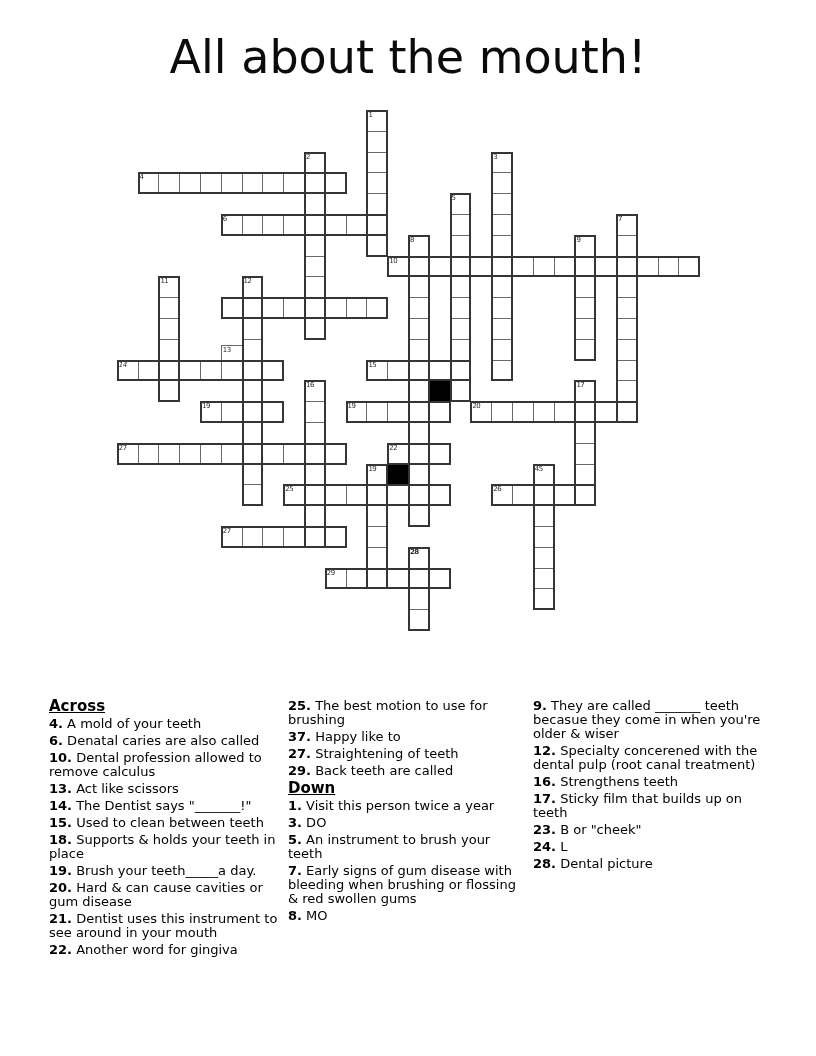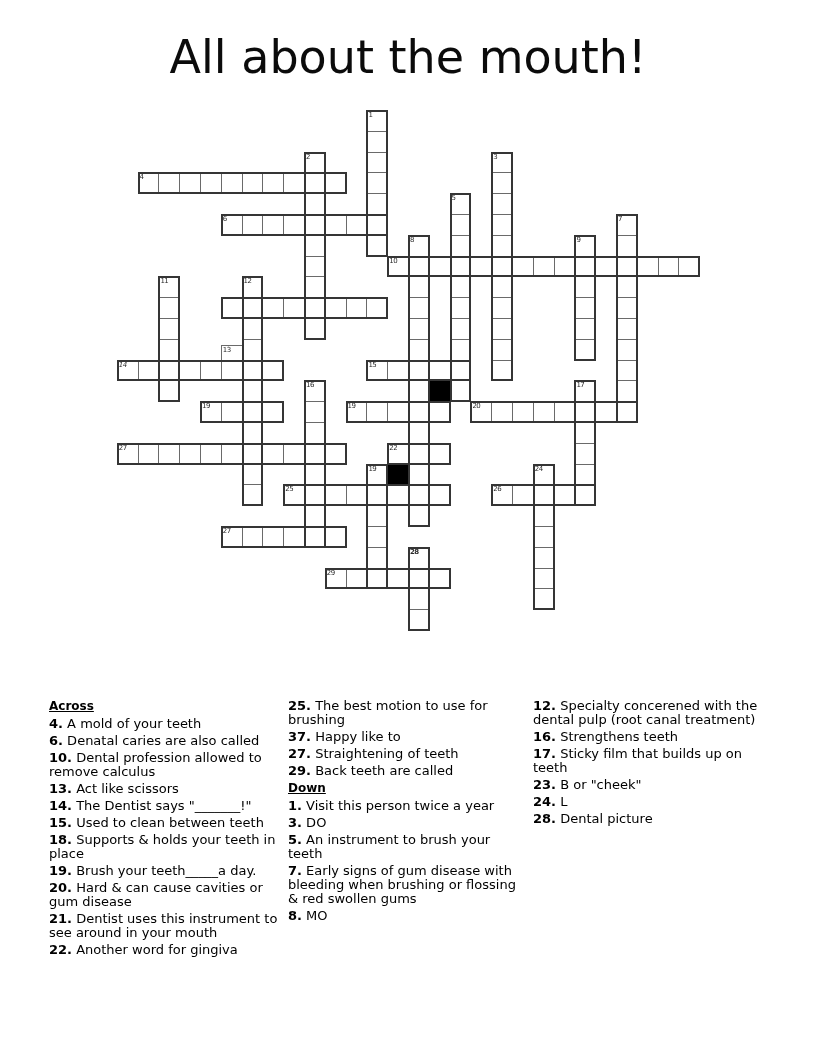--- a/index.html
+++ b/index.html
@@ -48,21 +48,21 @@
     position: absolute;
     top: 699px;
     width: 237px;
     font-size: 13px;
     line-height: 14px;
   }
   .clue-head {
     font-weight: bold;
     text-decoration: underline;
     margin-bottom: 4px;
-    font-size: 12px;
+    font-size: 15px;
   }
   .clue { margin-bottom: 3px; }
   .clue b { font-weight: bold; }
 </style>
 </head>
 <body>
 
 <div class="title">All about the mouth!</div>
 
 <div id="grid">
@@ -274,21 +274,21 @@
     <div class="cell" style="left: 332.8px; top: 332.8px; width: 21.8px; height: 21.8px;"></div>
     <div class="cell" style="left: 270.4px; top: 353.6px; width: 21.8px; height: 21.8px;">
       <span class="cellnum">19</span>
     </div>
     <div class="cell" style="left: 270.4px; top: 374.4px; width: 21.8px; height: 21.8px;"></div>
     <div class="cell" style="left: 270.4px; top: 395.2px; width: 21.8px; height: 21.8px;"></div>
     <div class="cell" style="left: 270.4px; top: 416px; width: 21.8px; height: 21.8px;"></div>
     <div class="cell" style="left: 270.4px; top: 436.8px; width: 21.8px; height: 21.8px;"></div>
     <div class="cell" style="left: 270.4px; top: 457.6px; width: 21.8px; height: 21.8px;"></div>
     <div class="cell" style="left: 436.8px; top: 353.6px; width: 21.8px; height: 21.8px;">
-      <span class="cellnum">24</span>
+      <span class="cellnum">45</span>
     </div>
     <div class="cell" style="left: 436.8px; top: 374.4px; width: 21.8px; height: 21.8px;"></div>
     <div class="cell" style="left: 436.8px; top: 395.2px; width: 21.8px; height: 21.8px;"></div>
     <div class="cell" style="left: 436.8px; top: 416px; width: 21.8px; height: 21.8px;"></div>
     <div class="cell" style="left: 436.8px; top: 436.8px; width: 21.8px; height: 21.8px;"></div>
     <div class="cell" style="left: 436.8px; top: 457.6px; width: 21.8px; height: 21.8px;"></div>
     <div class="cell" style="left: 436.8px; top: 478.4px; width: 21.8px; height: 21.8px;"></div>
     <div class="cell" style="left: 187.2px; top: 374.4px; width: 21.8px; height: 21.8px;">
       <span class="cellnum">25</span>
     </div>
@@ -374,20 +374,21 @@
       <div class="clue"><b>27.</b> Straightening of teeth</div>
       <div class="clue"><b>29.</b> Back teeth are called</div>
       <div class="clue-head">Down</div>
       <div class="clue"><b>1.</b> Visit this person twice a year</div>
       <div class="clue"><b>3.</b> DO</div>
       <div class="clue"><b>5.</b> An instrument to brush your teeth</div>
       <div class="clue"><b>7.</b> Early signs of gum disease with bleeding when brushing or flossing &amp; red swollen gums</div>
       <div class="clue"><b>8.</b> MO</div>
     </div>
     <div class="clue-col" style="left: 533px;">
+      <div class="clue"><b>9.</b> They are called _______ teeth becasue they come in when you're older &amp; wiser</div>
       <div class="clue"><b>12.</b> Specialty concerened with the dental pulp (root canal treatment)</div>
       <div class="clue"><b>16.</b> Strengthens teeth</div>
       <div class="clue"><b>17.</b> Sticky film that builds up on teeth</div>
       <div class="clue"><b>23.</b> B or "cheek"</div>
       <div class="clue"><b>24.</b> L</div>
       <div class="clue"><b>28.</b> Dental picture</div>
     </div>
   </div>
 
 </body></html>

